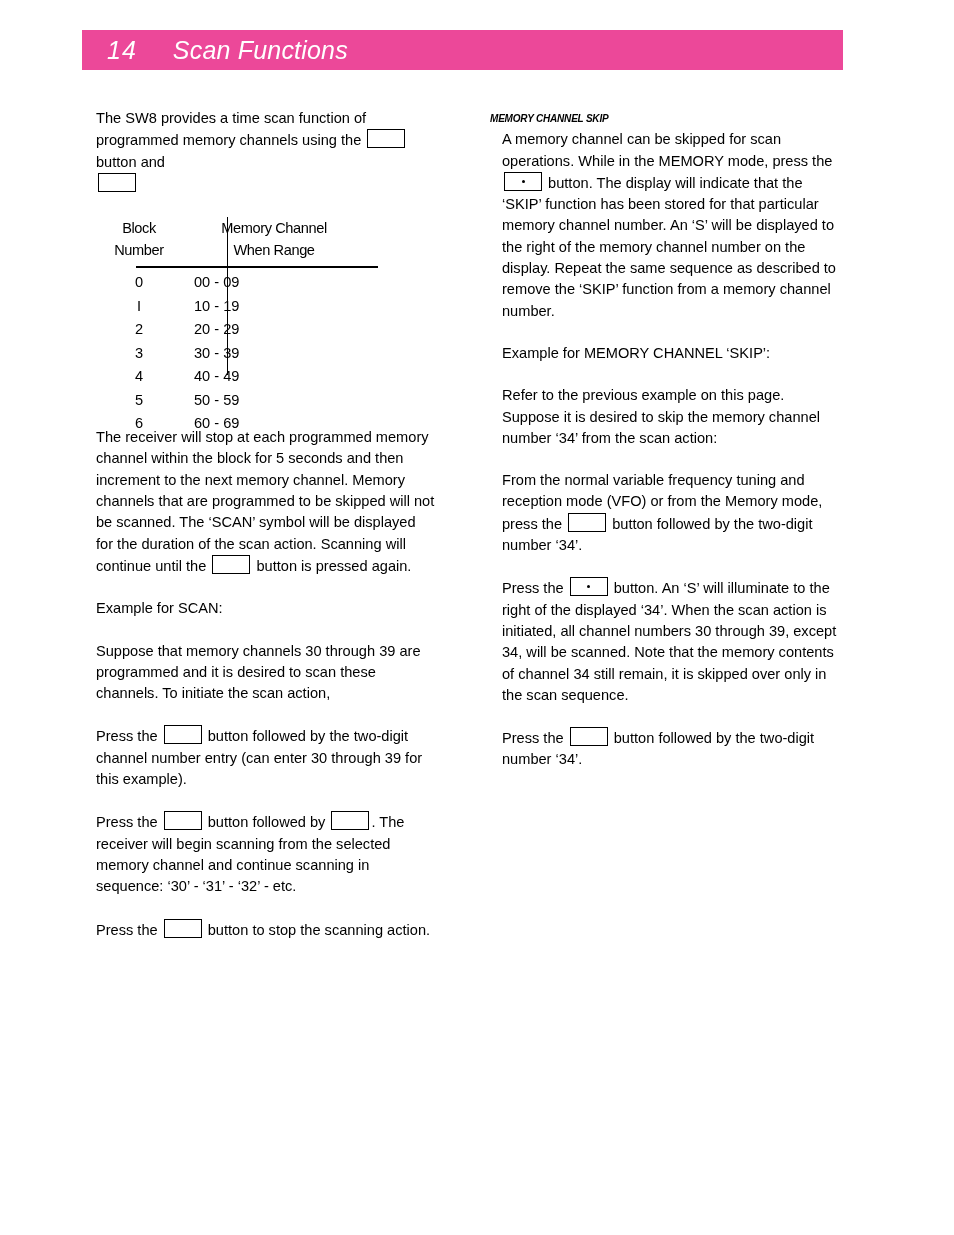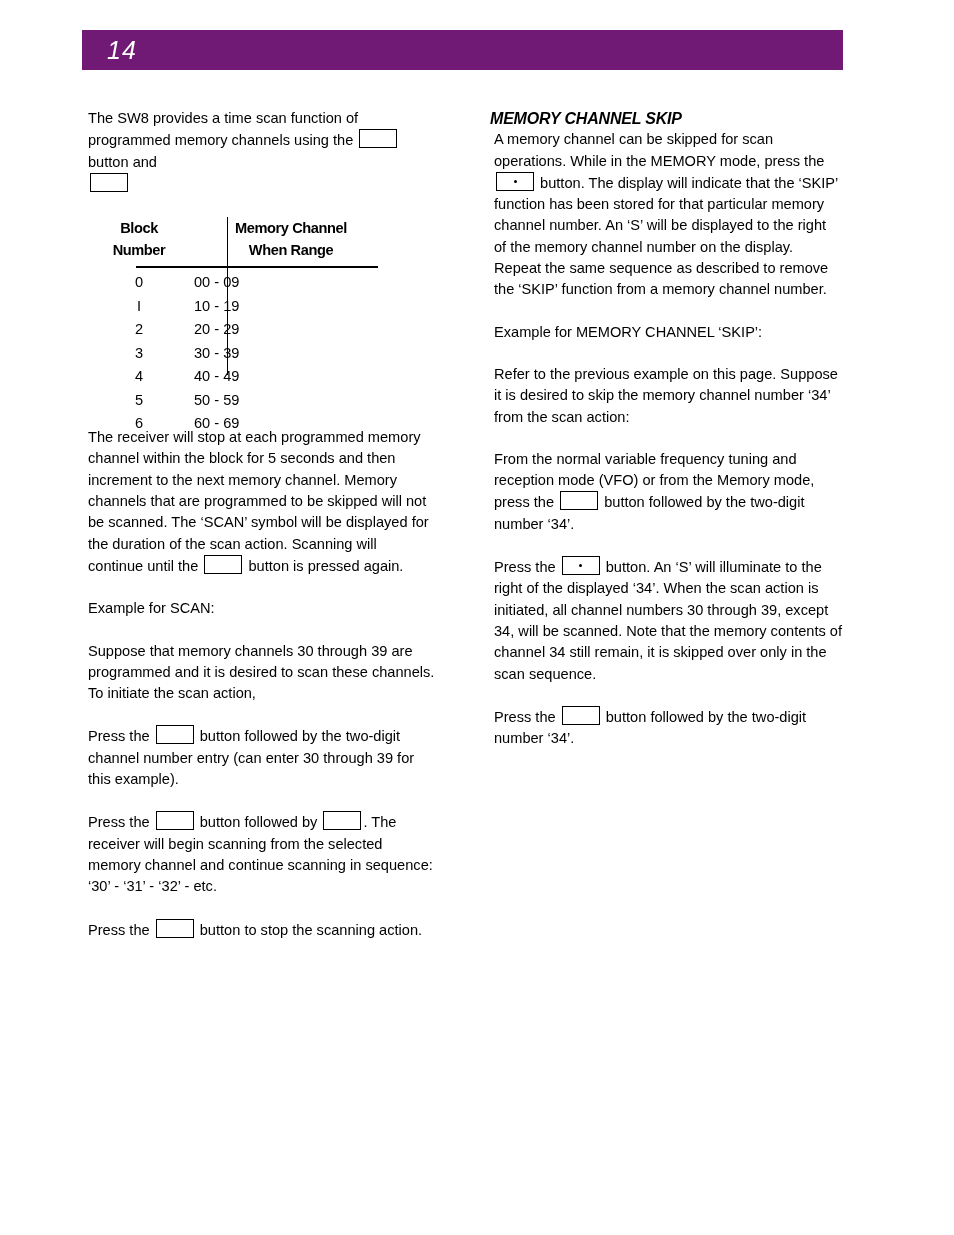--- a/index.html
+++ b/index.html
@@ -16,21 +16,21 @@
     overflow: hidden;
   }
 
   
   .page-header {
     position: absolute;
     left: 82px;
     top: 30px;
     width: 761px;
     height: 40px;
-    background: #701a75;
+    background: #ec4899;
     display: flex;
     align-items: center;
   }
   .page-header .page-num {
     color: #ffffff;
     font-style: italic;
     font-size: 25px;
     margin-left: 25px;
     letter-spacing: 1px;
   }
@@ -47,26 +47,26 @@
     position: absolute;
     top: 108px;
     width: 352px;
     font-size: 14.6px;
     line-height: 21.3px;
   }
   .col-left  { left: 84px; }
   .col-right { left: 490px; }
 
   p.para {
-    margin: 0 0 21px 4px;
+    margin: 0 0 21px 12px;
   }
 
   h2.section-head {
     margin: 0 0 0 0;
-    font-size: 16px;
+    font-size: 10px;
     font-weight: bold;
     font-style: italic;
     line-height: 21.3px;
     letter-spacing: -0.2px;
   }
 
   
   .btnbox {
     display: inline-block;
     width: 36px;
@@ -93,25 +93,24 @@
   
   .scan-table {
     position: relative;
     margin: 22px 0 0 0;
     width: 100%;
     height: 210px;
   }
   .scan-table .thead {
     display: flex;
     text-align: center;
-    font-weight: bold;
+    font-weight: normal;
     font-size: 14.6px;
     line-height: 22px;
     letter-spacing: -0.4px;
-    gap: 17px;
   }
   .scan-table .thead .cell-a { width: 110px; }
   .scan-table .thead .cell-b { width: 160px; }
   .scan-table .hrule {
     position: absolute;
     left: 52px;
     top: 49px;
     width: 242px;
     height: 1.4px;
     background: #000;
@@ -141,20 +140,21 @@
   }
   .scan-table .trow .cell-b {
     width: 160px;
   }
 </style>
 </head>
 <body>
 
 <div class="page-header">
   <span class="page-num">14</span>
+  <span class="page-title">Scan Functions</span>
 </div>
 
 <div class="col col-left">
 
   <p class="para"><span>The SW8 provides a time scan function of programmed memory channels using the </span><span class="btnbox"></span><span> button and</span><br><span class="btnbox"></span></p>
 
   <div class="scan-table">
     <div class="thead">
       <div class="cell-a">
         <div>Block</div>

